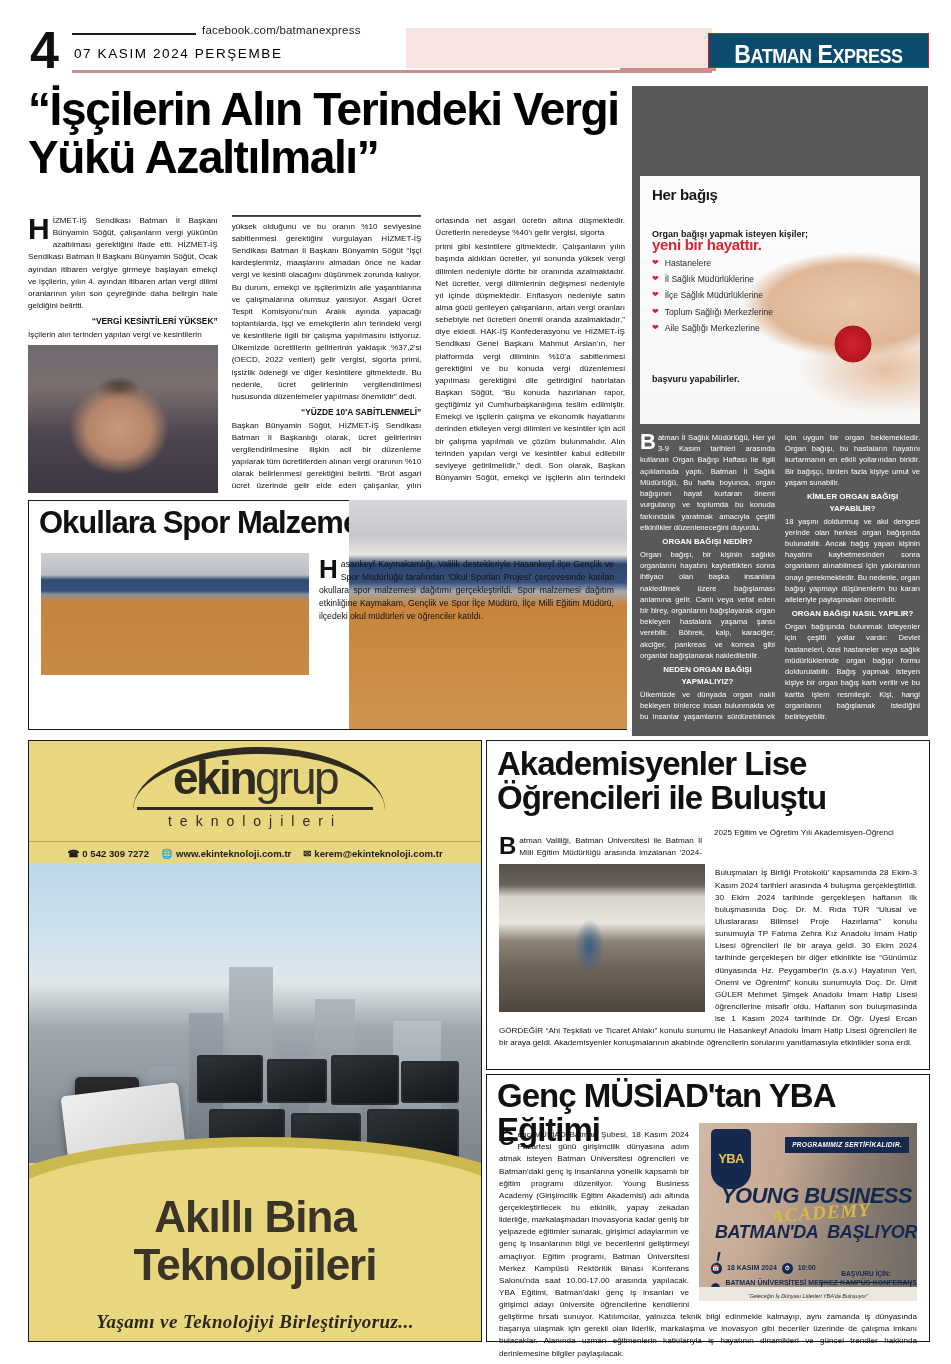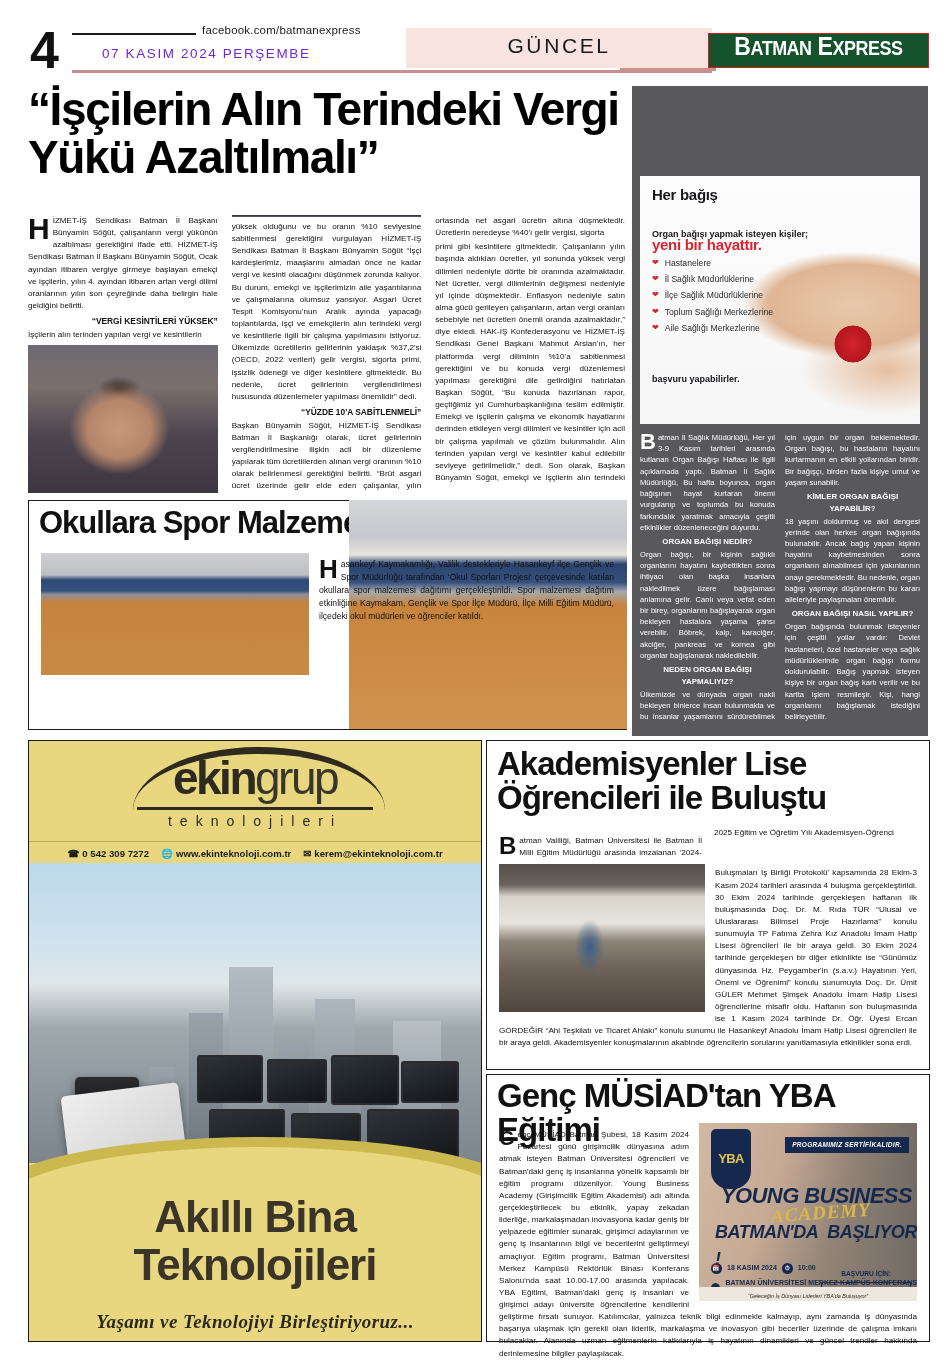--- a/index.html
+++ b/index.html
@@ -19,37 +19,37 @@
     position:absolute;left:30px;top:24px;
     font-size:52px;font-weight:700;line-height:1;
     font-family:"Liberation Sans", sans-serif;letter-spacing:-2px;
   }
   .fb-rule{position:absolute;left:72px;top:33px;width:124px;height:2px;background:#1a1a1a;}
   .fb-url{
     position:absolute;left:202px;top:24px;
     font-size:11.5px;color:#1a1a1a;letter-spacing:.2px;
   }
   .issue-date{
-    position:absolute;left:102px;top:46px;
-    font-size:13.5px;letter-spacing:1.6px;color:#6d28d9;
+    position:absolute;left:74px;top:46px;
+    font-size:13.5px;letter-spacing:1.6px;color:#000000;
   }
   .date-rule{position:absolute;left:72px;top:70px;width:640px;height:2.5px;background:#c98f8f;}
   .section-band{
     position:absolute;left:406px;top:28px;width:306px;height:40px;
     background:#f7e3e0;
   }
   .section-label{
     position:absolute;left:406px;top:34px;width:306px;
     text-align:center;font-size:21px;letter-spacing:2.6px;color:#1a1a1a;
   }
   .logo-rule{position:absolute;left:620px;top:68px;width:96px;height:2.5px;background:#c98f8f;}
   .logo-box{
     position:absolute;left:709px;top:34px;width:219px;height:33px;
-    background:#14532d;
-    display:flex;align-items:flex-start;justify-content:center;
+    background:#0c4a6e;
+    display:flex;align-items:flex-end;justify-content:center;
     box-shadow:0 0 0 1px #d41b1b;
   }
   .logo-text{
     color:#fff;font-weight:700;font-size:25px;line-height:1;
     font-family:"Liberation Sans", sans-serif;
     letter-spacing:-.5px;font-stretch:condensed;
     transform:scaleX(.92);transform-origin:center;
   }
   .logo-text .sm{font-size:19.5px;}
 
@@ -281,21 +281,20 @@
 <body>
 
 <div class="page">
 
   <div class="masthead">
     <div class="folio-num">4</div>
     <div class="fb-rule"></div>
     <div class="fb-url">facebook.com/batmanexpress</div>
     <div class="issue-date">07 KASIM 2024 PERŞEMBE</div>
     <div class="section-band"></div>
-    <div class="section-label">GÜNCEL</div>
     <div class="date-rule"></div>
     <div class="logo-rule"></div>
     <div class="logo-box">
       <span class="logo-text">B<span class="sm">ATMAN</span> E<span class="sm">XPRESS</span></span>
     </div>
   </div>
 
   <div class="lead">
     <h1 class="lead-hl">“İşçilerin Alın Terindeki Vergi Yükü Azaltılmalı”</h1>
   </div>

